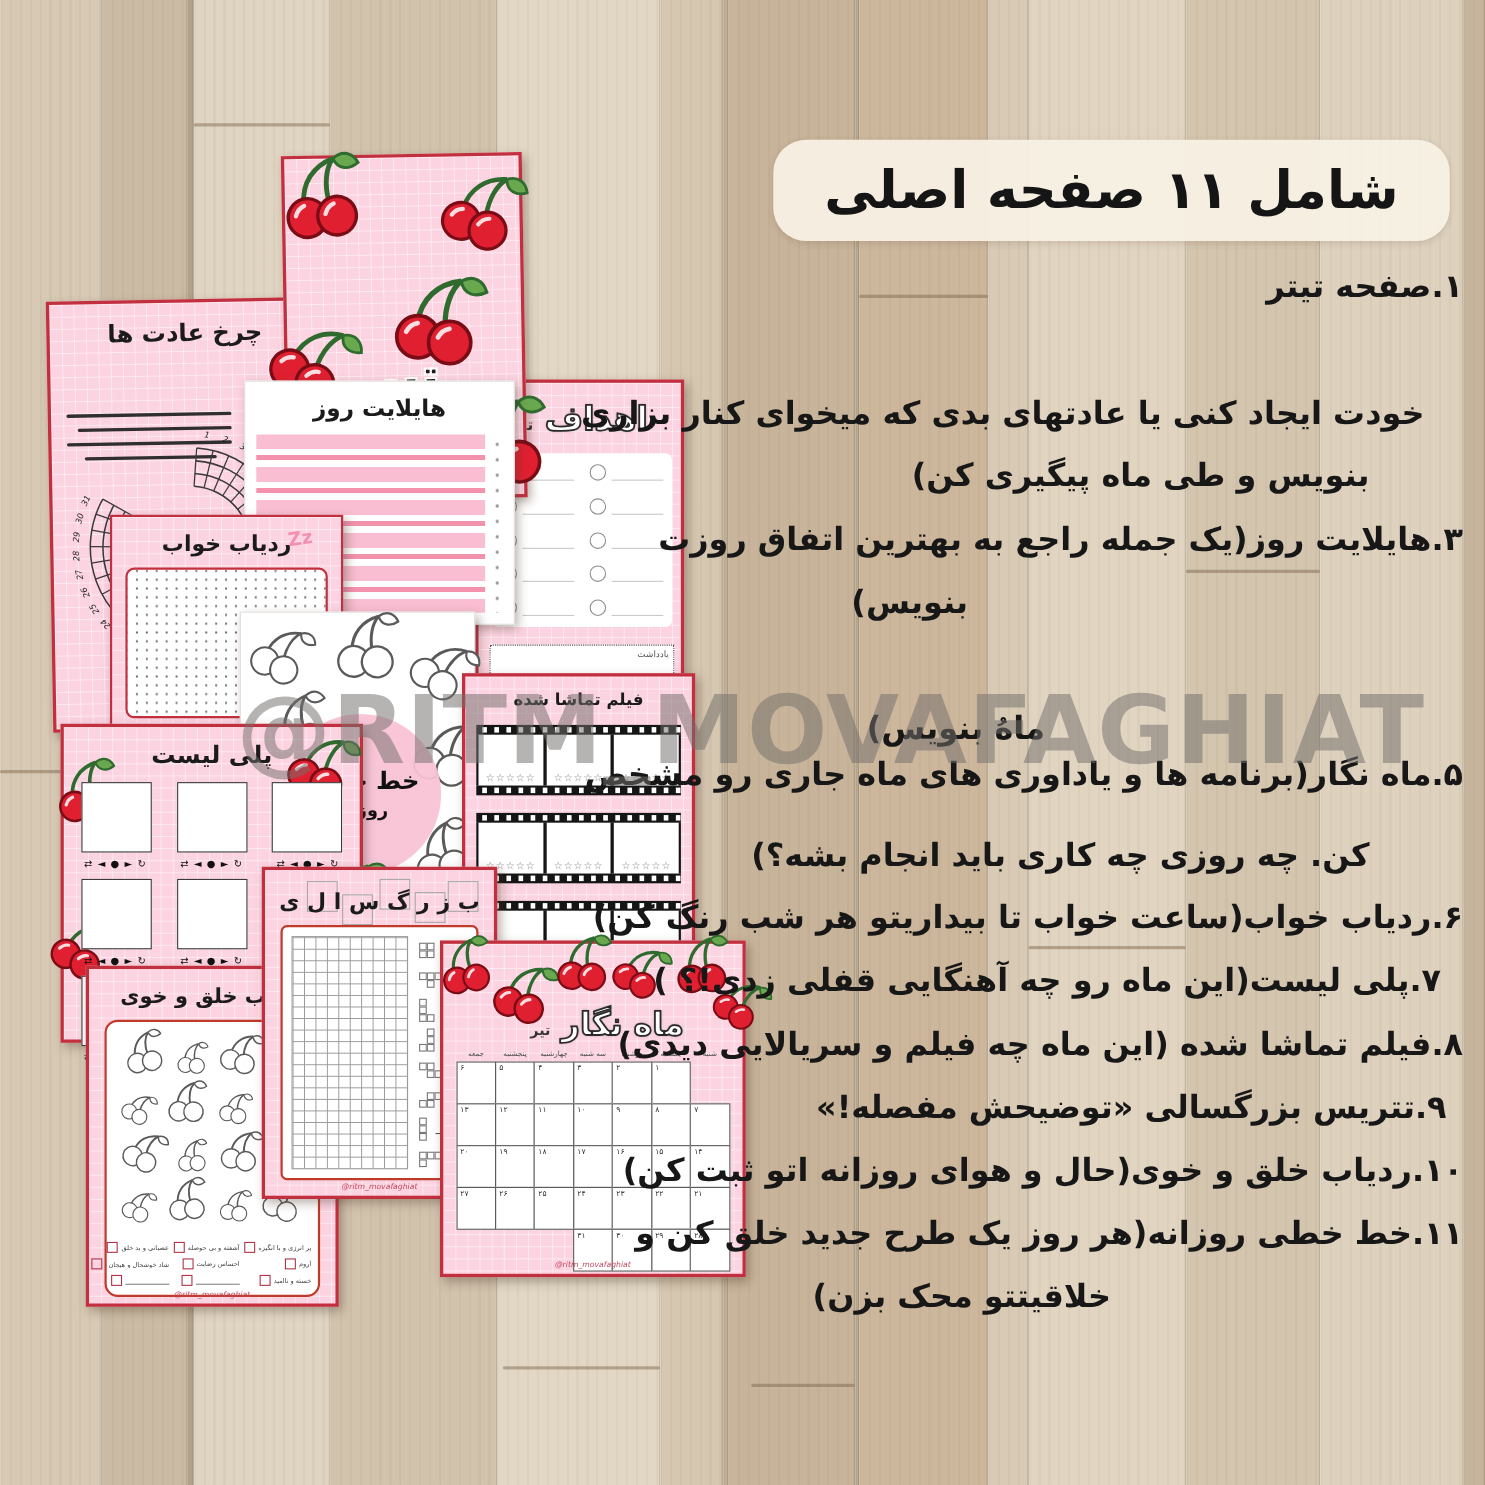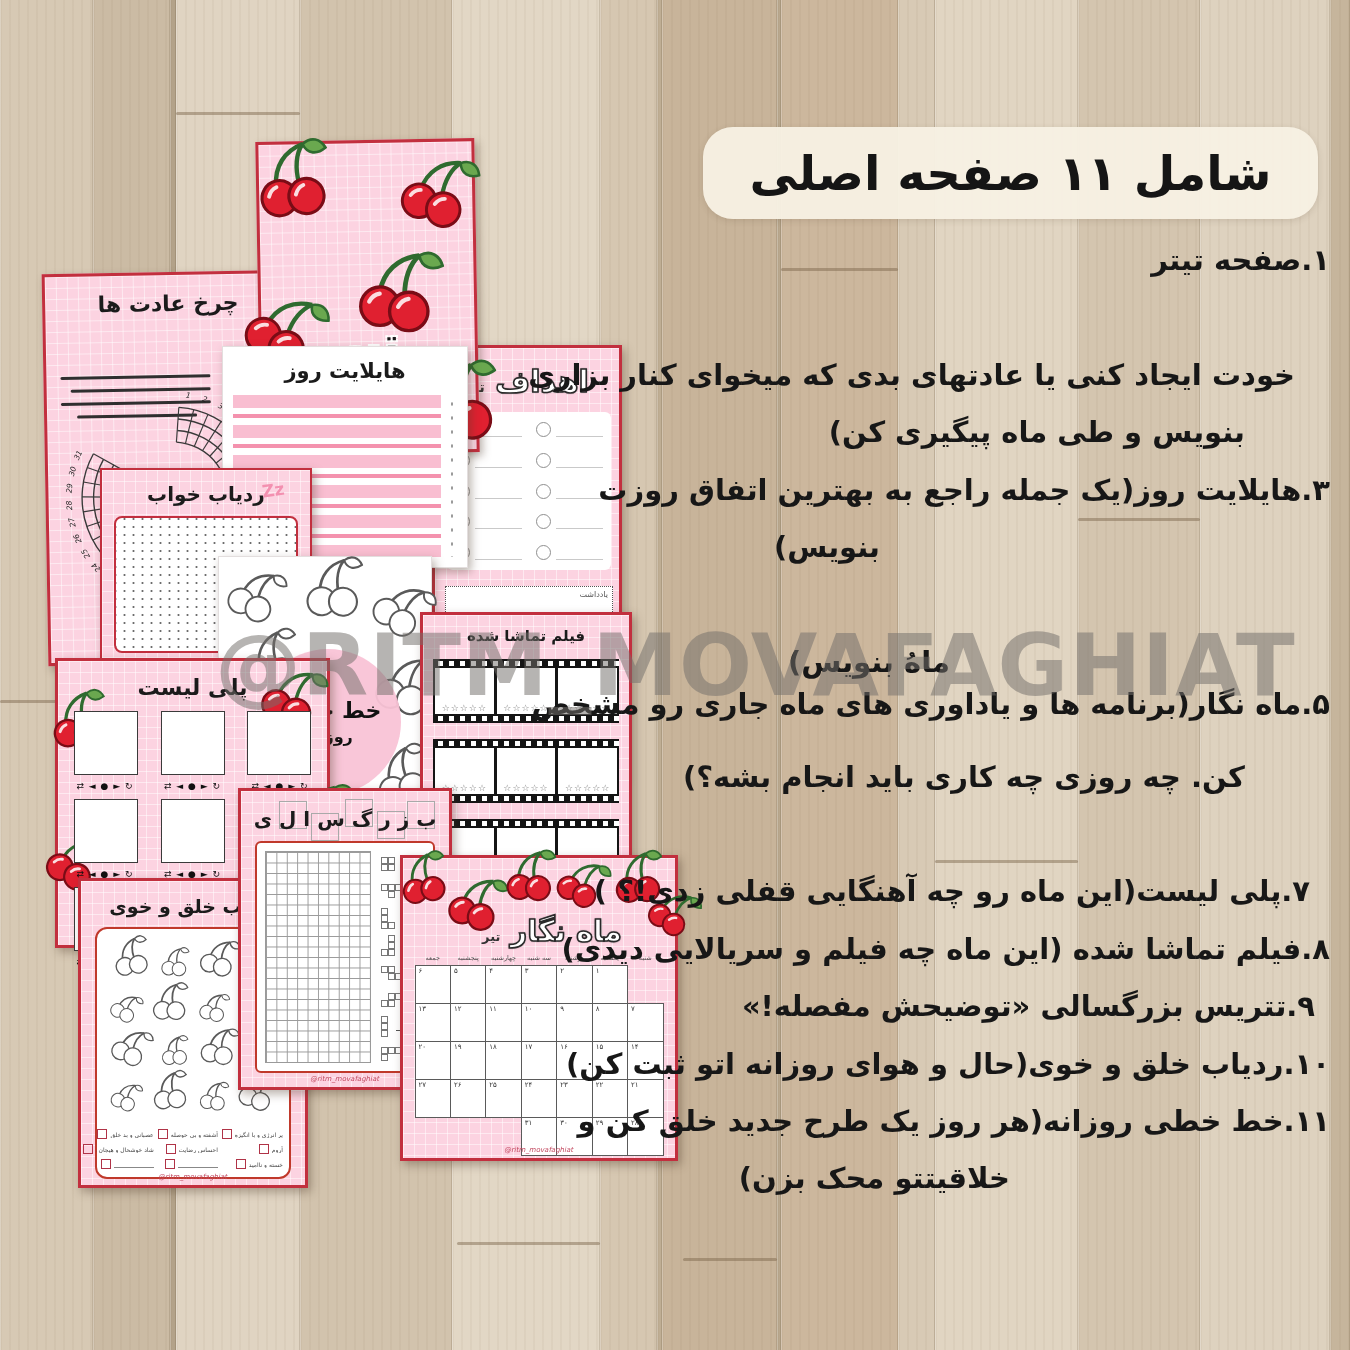--- a/index.html
+++ b/index.html
@@ -820,20 +820,21 @@
   </div>
   <div id="desc">
       <div class="dline" style="top: 243px; right: 20px;">۱.صفحه تیتر</div>
       <div class="dline" style="top: 415.2px; right: 105px;">بنویس و طی ماه پیگیری کن)</div>
       <div class="dline" style="top: 357.8px; right: 55px;">خودت ایجاد کنی یا عادتهای بدی که میخوای کنار بزاری</div>
       <div class="dline" style="top: 472.6px; right: 20px;">۳.هایلایت روز(یک جمله راجع به بهترین اتفاق روزت</div>
       <div class="dline" style="top: 530px; right: 470px;">بنویس)</div>
       <div class="dline" style="top: 644.8px; right: 400px;">ماهُ بنویس)</div>
       <div class="dline" style="top: 687px; right: 20px;">۵.ماه نگار(برنامه ها و یاداوری های ماه جاری رو مشخص</div>
       <div class="dline" style="top: 759.6px; right: 105px;">کن.  چه روزی چه کاری باید انجام بشه؟)</div>
+      <div class="dline" style="top: 817px; right: 20px;">۶.ردیاب خواب(ساعت خواب تا بیداریتو هر شب رنگ کن)</div>
       <div class="dline" style="top: 874.4px; right: 40px;">۷.پلی لیست(این ماه رو چه آهنگایی قفلی زدی!؟ )</div>
       <div class="dline" style="top: 931.8px; right: 20px;">۸.فیلم تماشا شده (این ماه چه فیلم و سریالایی دیدی)</div>
       <div class="dline" style="top: 989.2px; right: 35px;">۹.تتریس بزرگسالی «توضیحش مفصله!»</div>
       <div class="dline" style="top: 1046.6px; right: 20px;">۱۰.ردیاب خلق و خوی(حال و هوای روزانه اتو ثبت کن)</div>
       <div class="dline" style="top: 1104px; right: 20px;">۱۱.خط خطی روزانه(هر روز یک طرح جدید خلق کن و</div>
       <div class="dline" style="top: 1161.4px; right: 340px;">خلاقیتتو محک بزن)</div>
     </div>
   <div id="watermark">@RITM_MOVAFAGHIAT</div>
 
   <svg class="hidden-defs" aria-hidden="true">

